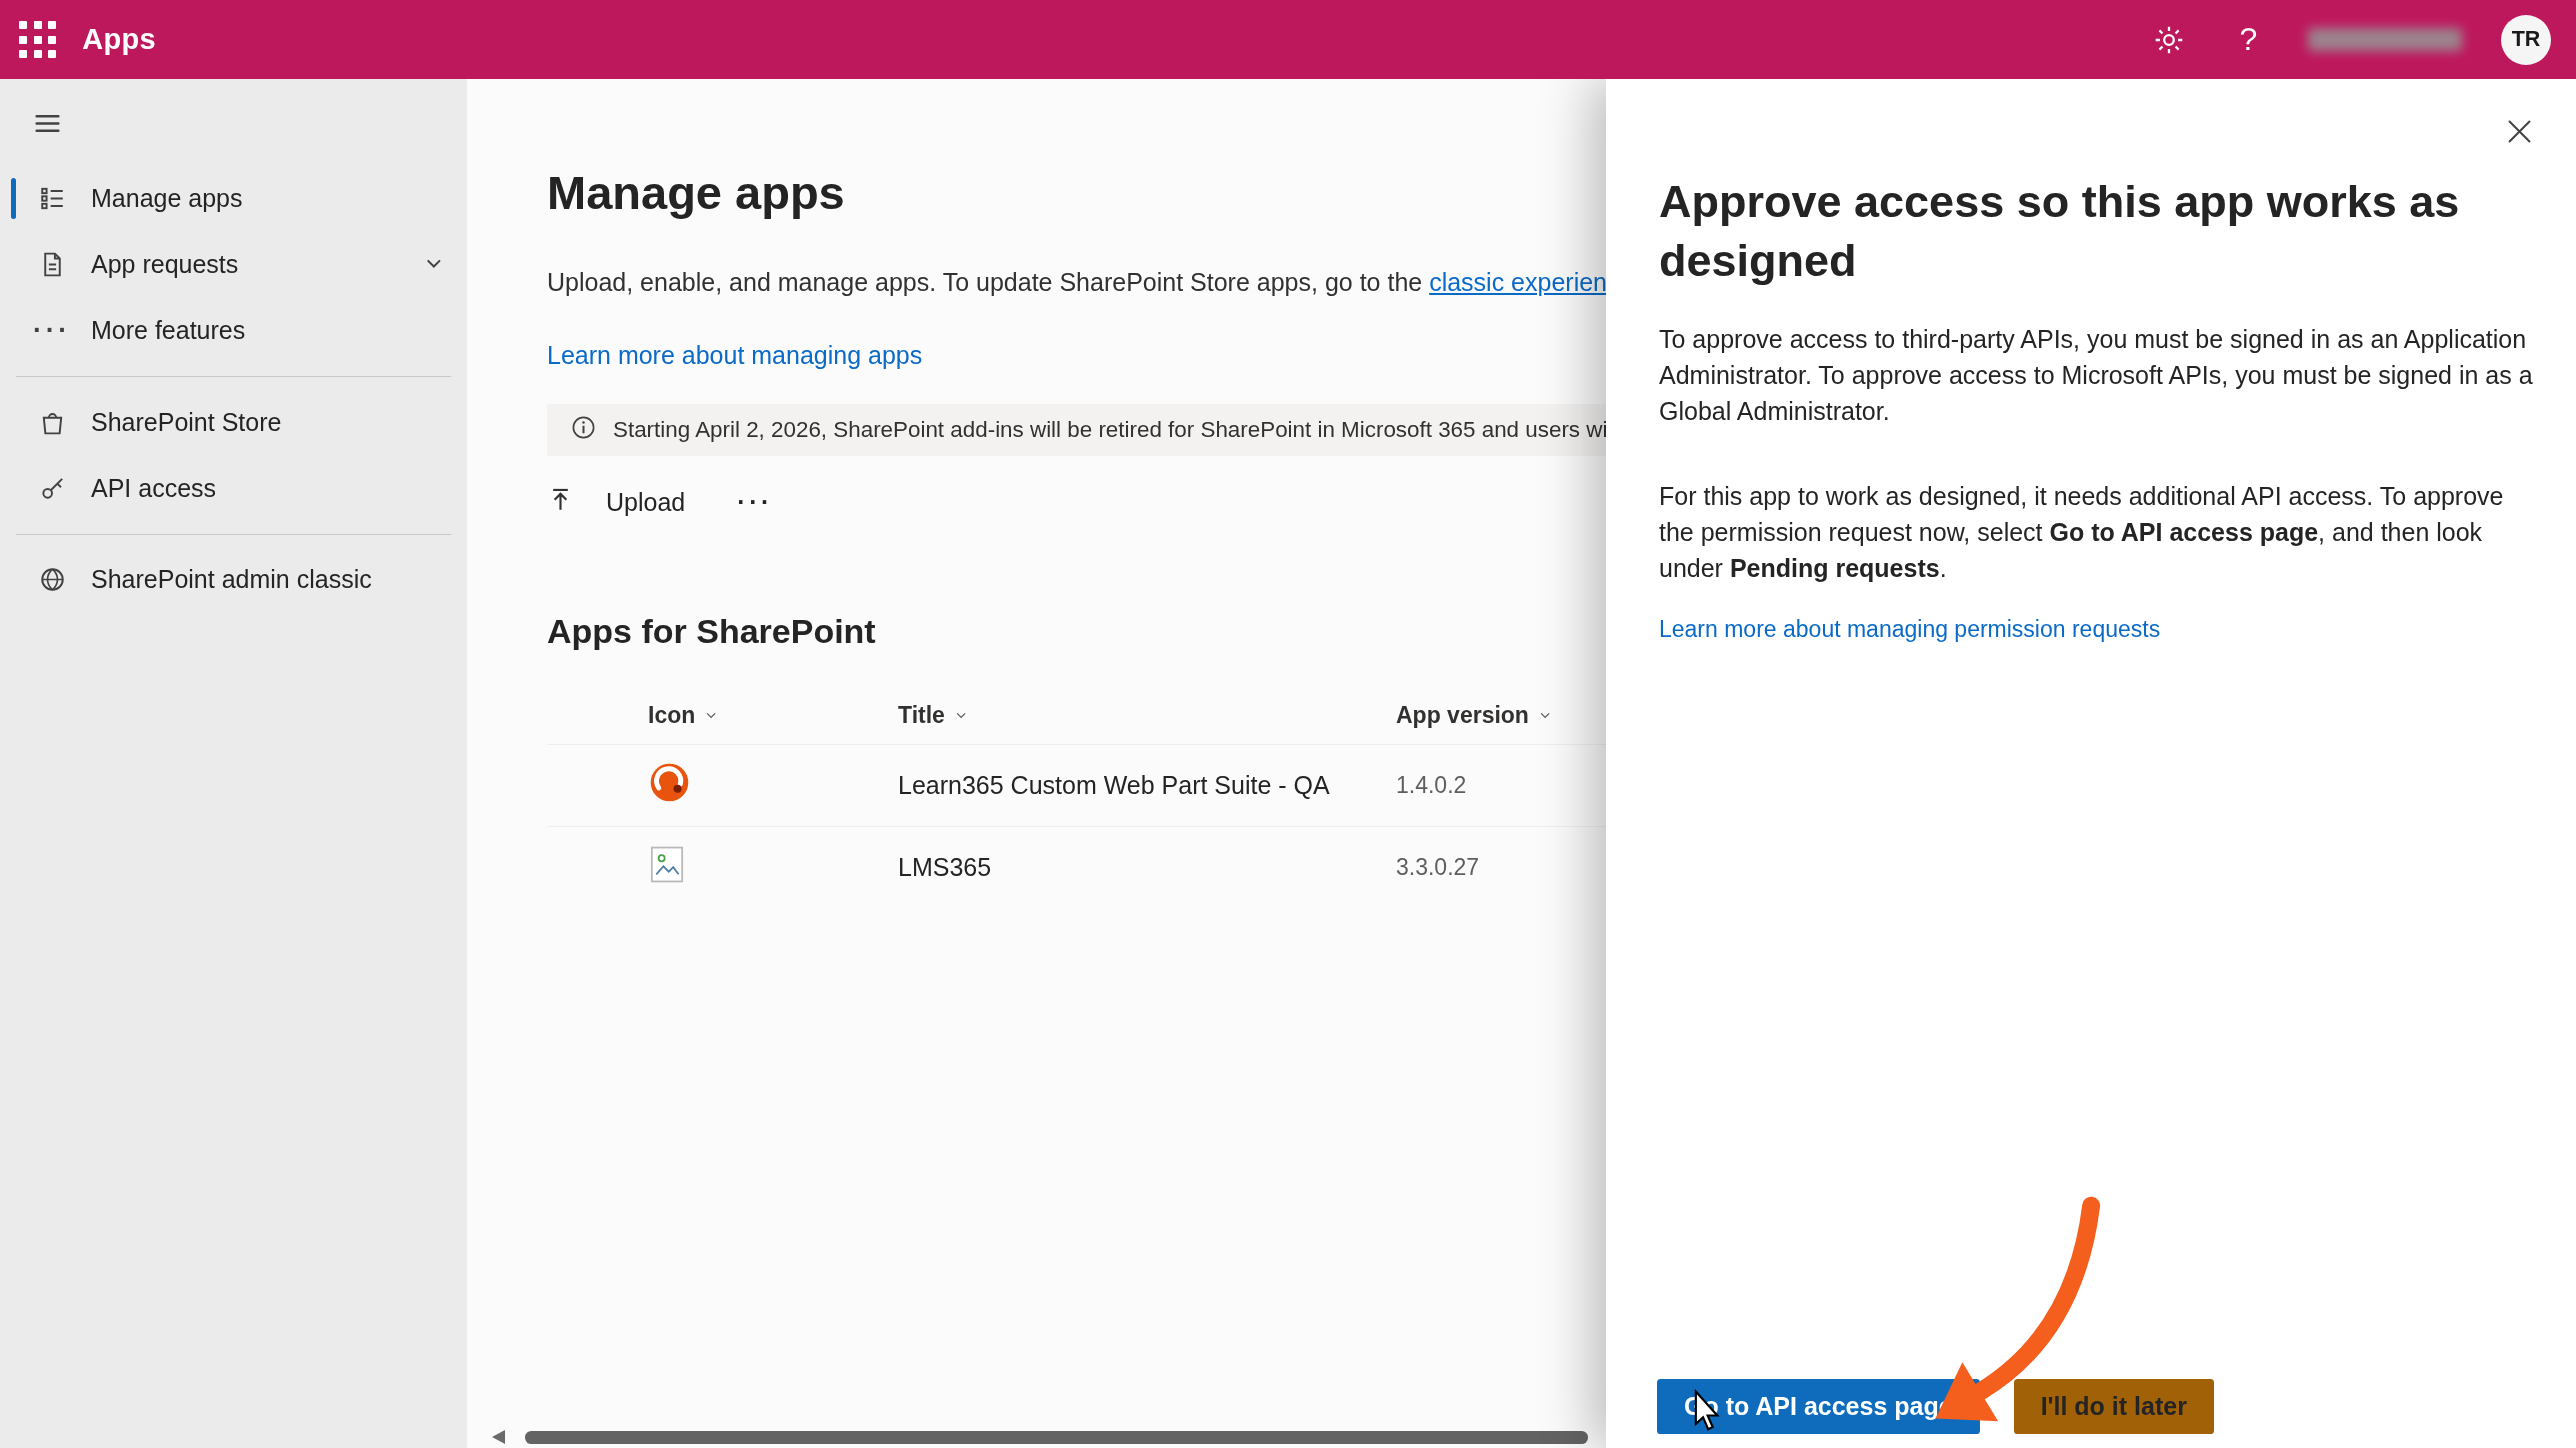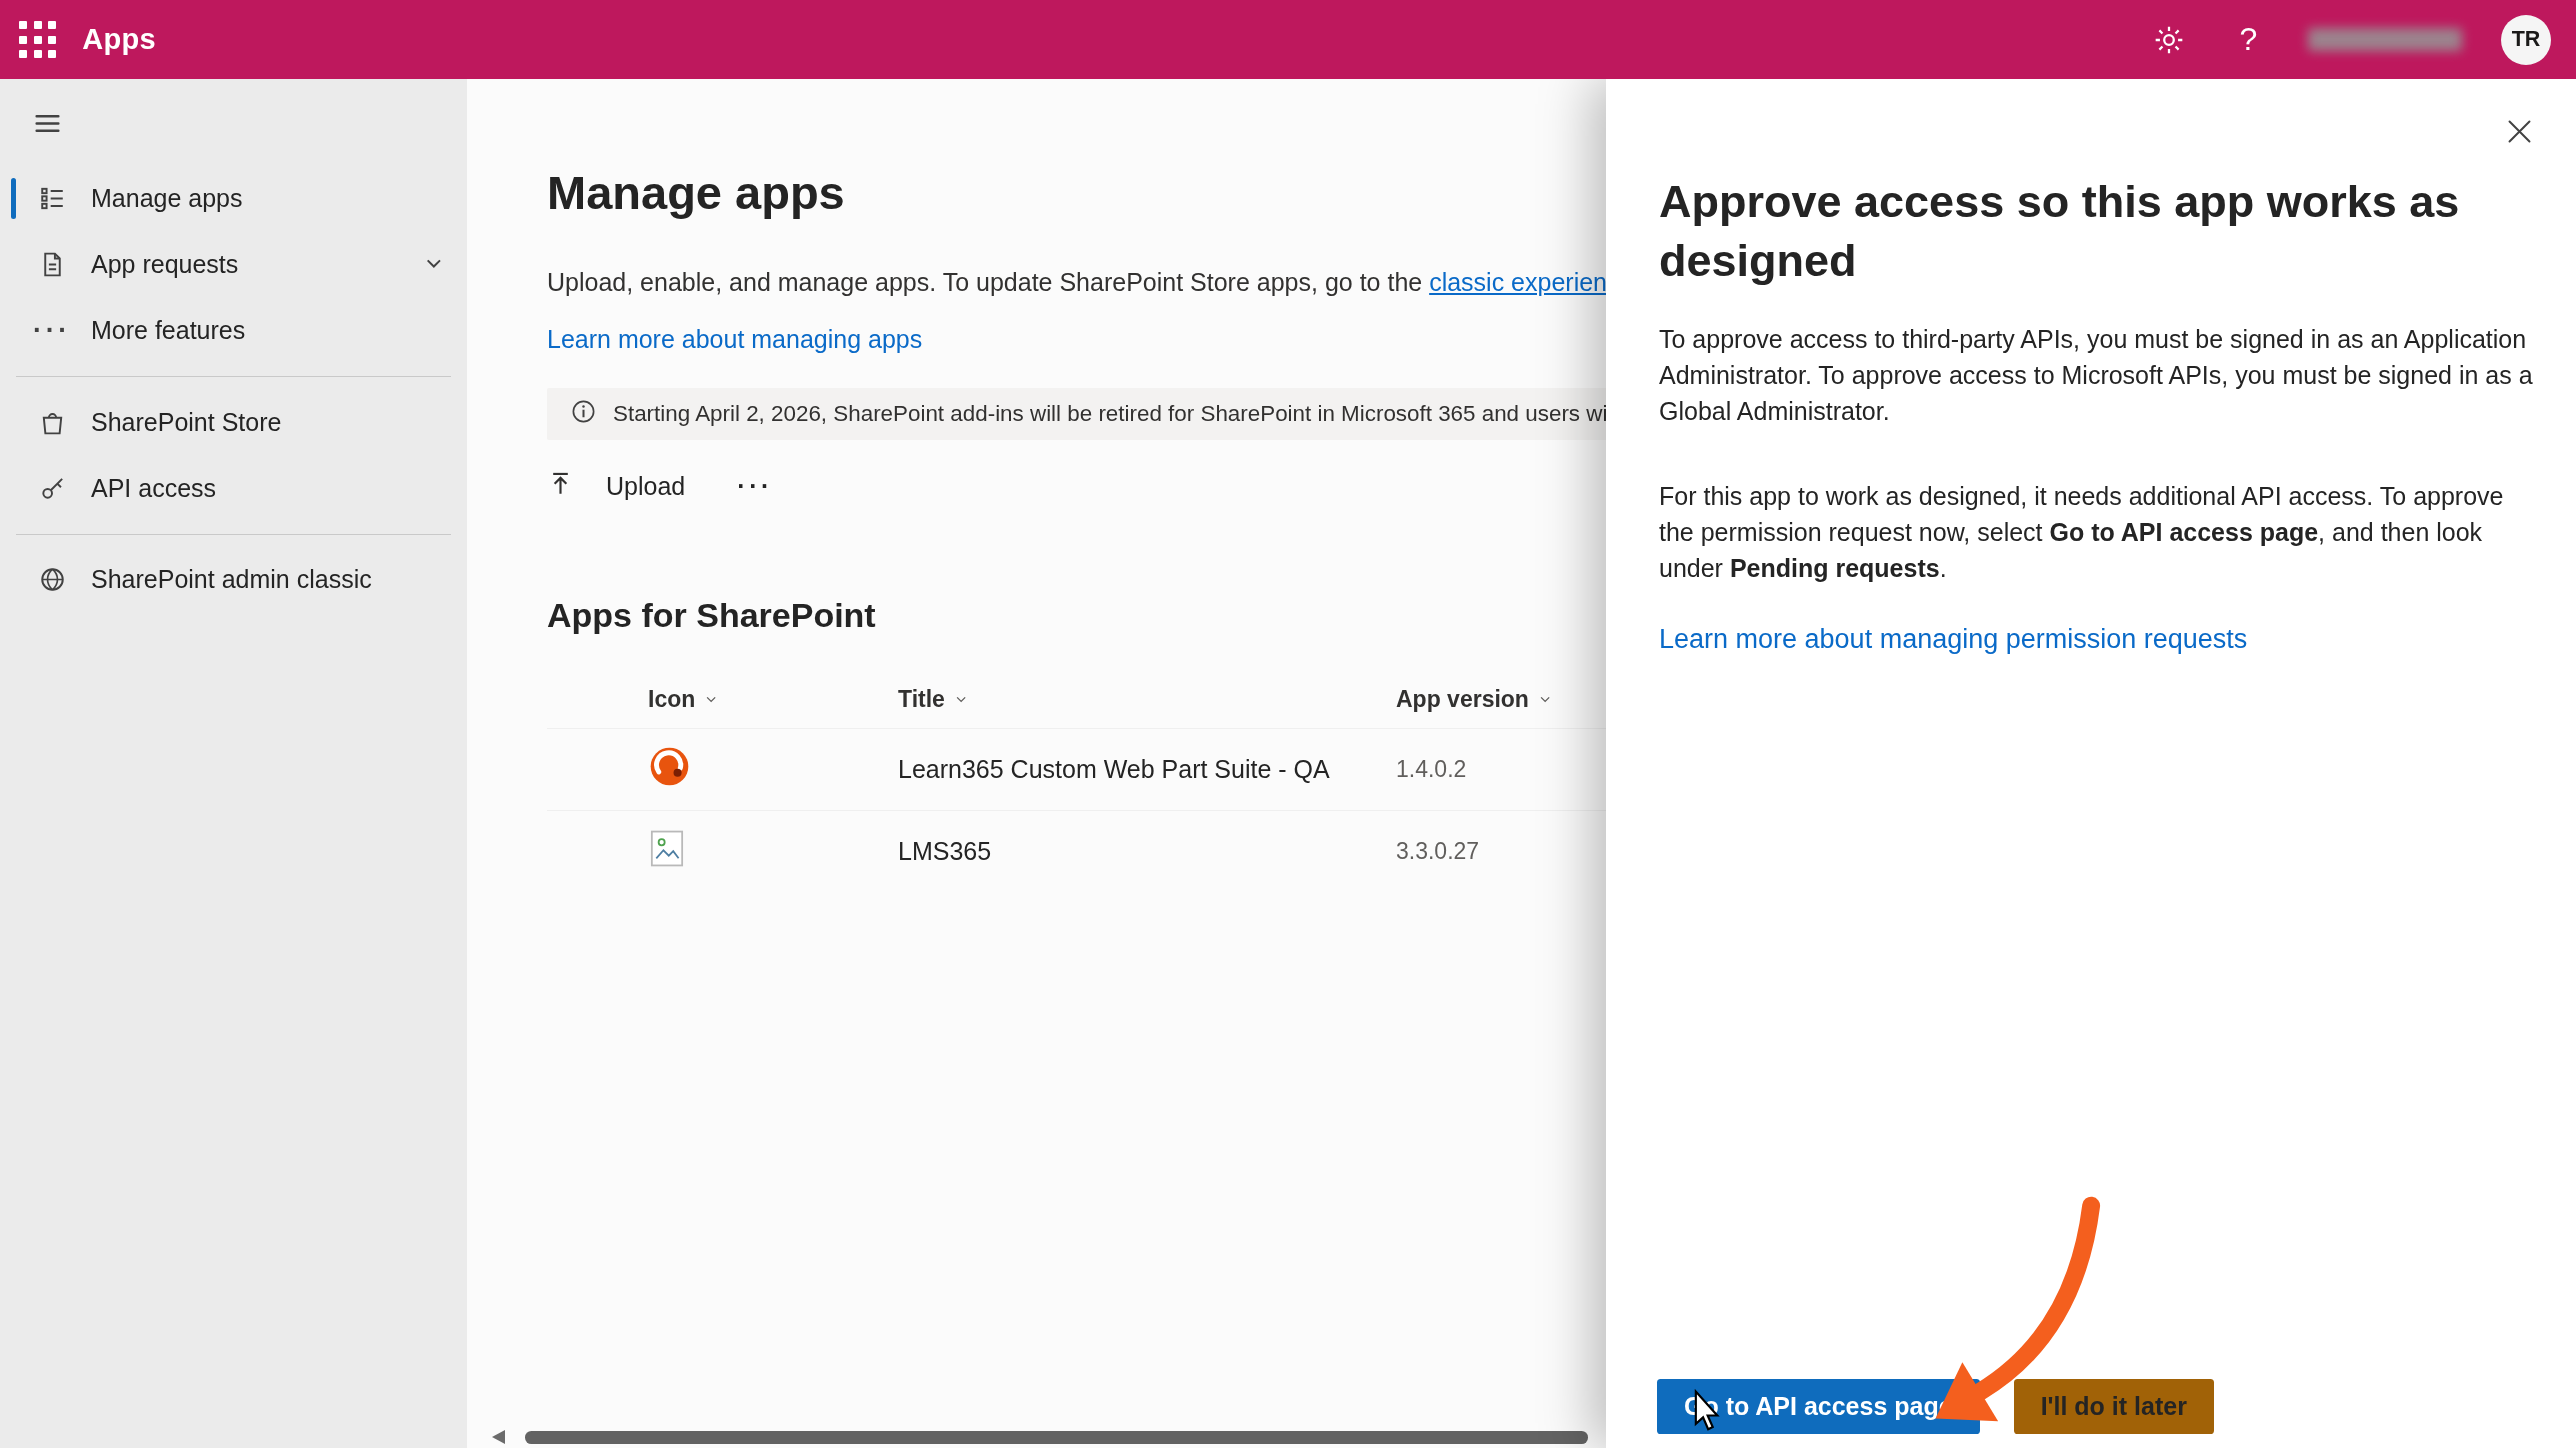--- a/index.html
+++ b/index.html
@@ -33,42 +33,42 @@
   .nav-sep { height:0.9px; background:#c9c9c9; margin:12.5px 16px; }
   .dots { font-size:27px; letter-spacing:3.6px; color:#424242; font-weight:bold; }
 
   
   .main { position:absolute; top:79px; left:467px; right:0; bottom:0; background:#fbfbfb; z-index:1; }
   .content { padding:86px 0 0 80px; }
   .page-title { font-size:47px; font-weight:bold; color:#242424; }
   .desc { margin-top:48px; font-size:25px; color:#323130; }
   .link { color:#0a6ac8; text-decoration:none; }
   .link.u { text-decoration:underline; }
-  .learn-more { display:inline-block; margin-top:28px; font-size:25px; }
+  .learn-more { display:inline-block; margin-top:44px; font-size:25px; }
   .banner { margin-top:34px; width:1610px; height:52px; background:#f3f2f1; display:flex; align-items:center; gap:16px; padding:0 23px; font-size:22.4px; color:#323130; white-space:nowrap; overflow:hidden; border-radius:1.8px; }
   .banner .ico { flex:0 0 27px; }
   .toolbar { margin-top:30px; display:flex; align-items:center; gap:52px; }
   .tool-btn { display:flex; align-items:center; gap:32px; font-size:25px; color:#242424; cursor:pointer; background:none; border:none; font-family:inherit; }
   .section-title { margin-top:93px; font-size:34px; font-weight:bold; color:#242424; }
   .table { margin-top:36px; width:1521px; }
   .thead, .trow { display:grid; grid-template-columns:250px 498px 1fr; padding-left:101px; align-items:center; }
   .thead { height:57px; font-size:23px; font-weight:bold; color:#323130; }
   .th { display:flex; align-items:center; gap:9px; cursor:pointer; }
   .trow { height:82px; border-top:0.9px solid #efefef; font-size:25px; color:#242424; }
   .cell-version { font-size:23px; color:#605e5c; }
   .hscroll-thumb { position:absolute; left:58px; bottom:4.5px; width:1063px; height:12.5px; border-radius:6.3px; background:#636363; cursor:pointer; }
   .hscroll-arrow { position:absolute; left:25px; bottom:4.5px; width:0; height:0; border-top:7.2px solid transparent; border-bottom:7.2px solid transparent; border-right:13.4px solid #6b6b6b; cursor:pointer; }
 
   
   .panel { position:absolute; top:79px; right:0; bottom:0; width:970px; background:#fff; box-shadow:-14.3px 0 50px rgba(0,0,0,.25); z-index:20; padding:0 62px 0 53px; }
   .panel-close { position:absolute; top:30px; right:34px; width:45px; height:45px; display:flex; align-items:center; justify-content:center; cursor:pointer; }
   .panel-title { margin-top:93px; font-size:45px; line-height:1.32; font-weight:bold; color:#242424; width:841px; }
   .panel-para { margin-top:30px; font-size:25px; line-height:1.45; color:#242424; width:878px; }
   .panel-para.first { margin-top:48px; }
-  .panel-link { display:inline-block; margin-top:38px; font-size:27px; }
+  .panel-link { display:inline-block; margin-top:30px; font-size:23px; }
   .panel-footer { position:absolute; left:51px; bottom:14.3px; display:flex; gap:34px; }
   .btn { height:55px; display:flex; align-items:center; justify-content:center; font-size:25px; border-radius:3.6px; cursor:pointer; border:none; font-family:inherit; padding:0 27px; font-weight:bold; }
   .btn-primary { background:#0f6cbd; color:#fff; }
   .btn-secondary { background:#a16207; color:#242424; }
 
   
   .overlay { position:absolute; inset:0; z-index:30; pointer-events:none; }
 </style>
 </head>
 <body>

